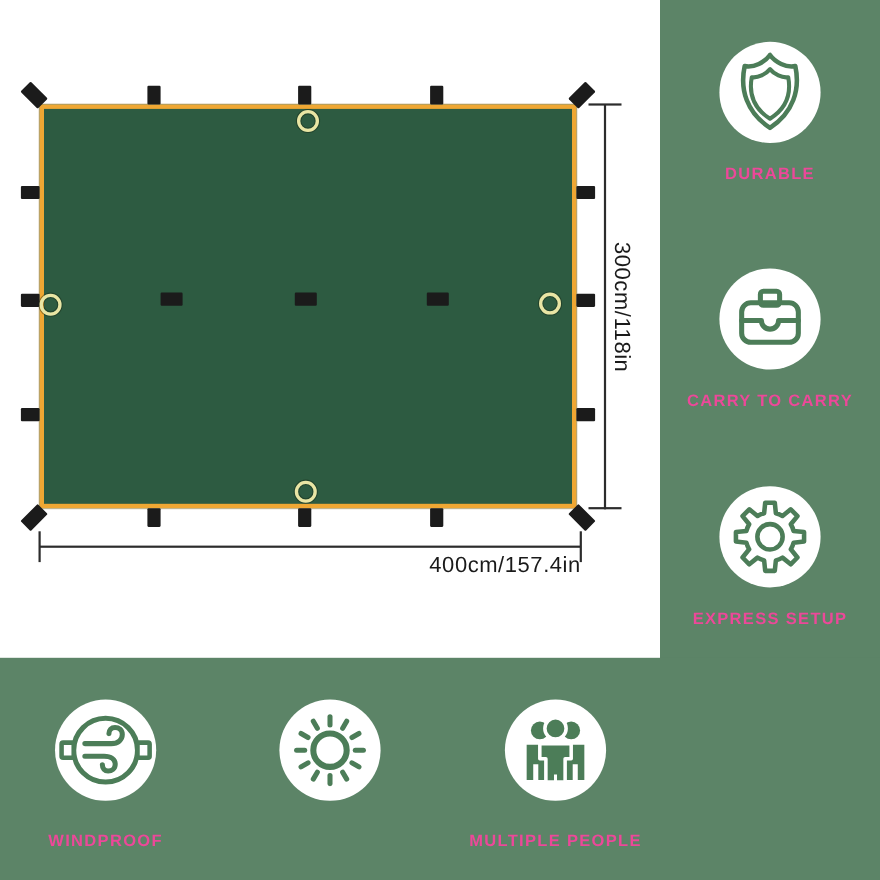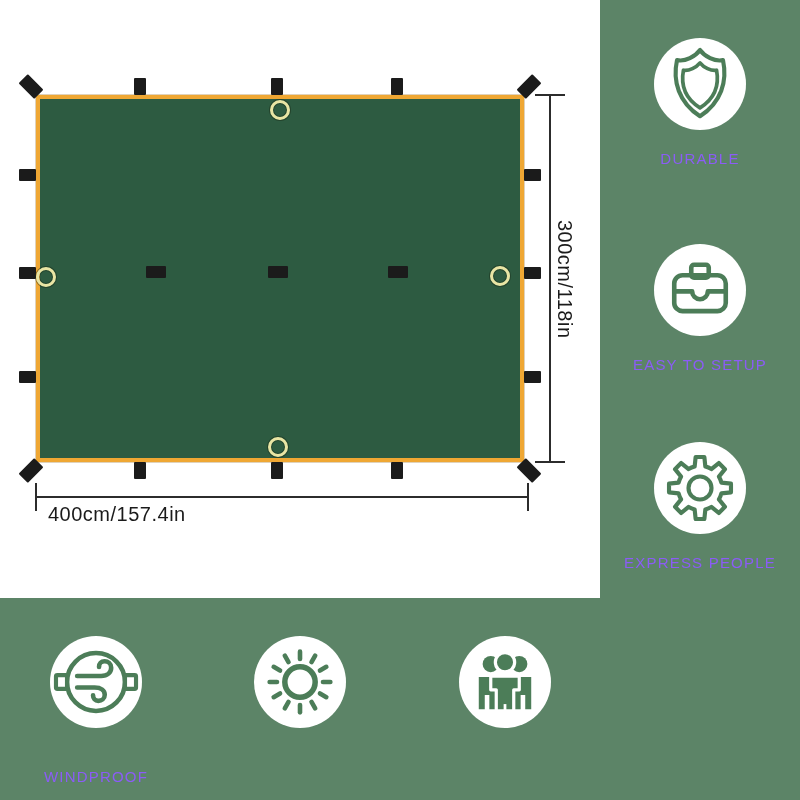--- a/index.html
+++ b/index.html
@@ -22,28 +22,28 @@
   .tab-corner{width:22px;height:13px;}
   .tab-surface{width:20px;height:12px;}
   .grommet{position:absolute;width:14px;height:14px;border-radius:50%;border:3px solid #e9e5a4;
            box-shadow:0 0 0 1px rgba(25,40,20,.45), inset 0 0 0 1px rgba(25,40,20,.45);}
 
   
   .dim{position:absolute;background:#2c2c2c;}
   .dim-label{position:absolute;color:#1a1a1a;font-size:20px;letter-spacing:.5px;}
   .dim-label-v{left:553px;top:95px;height:368px;display:flex;align-items:center;justify-content:center;
                writing-mode:vertical-rl;}
-  .dim-label-h{left:48px;top:503px;width:492px;text-align:left;}
+  .dim-label-h{left:36px;top:503px;width:492px;text-align:right;}
 
   
   .feature{position:absolute;width:200px;display:flex;flex-direction:column;align-items:center;}
   .circle{width:92px;height:92px;border-radius:50%;background:#ffffff;display:flex;align-items:center;justify-content:center;}
-  .f-label{color:#8b5cf6;font-weight:normal;font-size:15px;letter-spacing:1.2px;white-space:nowrap;}
+  .f-label{color:#ec4899;font-weight:bold;font-size:15px;letter-spacing:1.2px;white-space:nowrap;}
   .gap-sm .f-label{margin-top:20px;}
-  .gap-lg .f-label{margin-top:40px;}
+  .gap-lg .f-label{margin-top:28px;}
   svg{display:block;}
 </style>
 </head>
 <body>
 
 <div class="stage">
 
   <div class="panel panel-right"></div>
   <div class="panel panel-bottom"></div>
 
@@ -101,31 +101,31 @@
   </div>
 
   <div class="feature gap-sm" style="left:600px;top:244px;">
     <div class="circle">
       <svg width="92" height="92" viewBox="0 0 100 100" fill="none" stroke="#4c7d58" stroke-linejoin="round" stroke-linecap="round">
         <rect x="40.5" y="22.5" width="19" height="14" rx="3" stroke-width="5"></rect>
         <rect x="22" y="34" width="56" height="39" rx="9" stroke-width="5"></rect>
         <path d="M22 51.5 H41.5 A8.5 8.5 0 0 0 58.5 51.5 H78" stroke-width="5"></path>
       </svg>
     </div>
-    <div class="f-label">EASY TO SETUP</div>
+    <div class="f-label">CARRY TO CARRY</div>
   </div>
 
   <div class="feature gap-sm" style="left:600px;top:442px;">
     <div class="circle">
       <svg width="92" height="92" viewBox="0 0 100 100" fill="none" stroke="#4c7d58" stroke-linejoin="round" stroke-linecap="round">
         <path stroke-width="4.5" d="M73.29 44.19 L83.67 45.27 L83.67 54.73 L73.29 55.81 A24 24 0 0 1 70.57 62.36 L77.15 70.46 L70.46 77.15 L62.36 70.57 A24 24 0 0 1 55.81 73.29 L54.73 83.67 L45.27 83.67 L44.19 73.29 A24 24 0 0 1 37.64 70.57 L29.54 77.15 L22.85 70.46 L29.43 62.36 A24 24 0 0 1 26.71 55.81 L16.33 54.73 L16.33 45.27 L26.71 44.19 A24 24 0 0 1 29.43 37.64 L22.85 29.54 L29.54 22.85 L37.64 29.43 A24 24 0 0 1 44.19 26.71 L45.27 16.33 L54.73 16.33 L55.81 26.71 A24 24 0 0 1 62.36 29.43 L70.46 22.85 L77.15 29.54 L70.57 37.64 A24 24 0 0 1 73.29 44.19 Z"></path>
         <circle cx="50" cy="50" r="12.5" stroke-width="4.5"></circle>
       </svg>
     </div>
-    <div class="f-label">EXPRESS PEOPLE</div>
+    <div class="f-label">EXPRESS SETUP</div>
   </div>
 
   <div class="feature gap-lg" style="left:-4px;top:636px;">
     <div class="circle">
       <svg width="92" height="92" viewBox="0 0 100 100" fill="none" stroke="#4c7d58" stroke-linejoin="round" stroke-linecap="round">
         <circle cx="50" cy="50" r="31.5" stroke-width="5"></circle>
         <rect x="6.5" y="42.5" width="12" height="15" rx="1.5" stroke-width="4.5" fill="#ffffff"></rect>
         <rect x="81.5" y="42.5" width="12" height="15" rx="1.5" stroke-width="4.5" fill="#ffffff"></rect>
         <path d="M29.5 43.5 H55.5 C62.5 43.5 66.5 39.5 66.5 34.5 C66.5 29.8 63 27.5 59.3 27.5 C55.6 27.5 53.3 30 53.3 33.6" stroke-width="5"></path>
         <path d="M29.5 56 H48.5 C55.5 56 59.5 59.3 59.5 63.8 C59.5 68.3 56 70.5 52.5 70.5 C49 70.5 46.8 68 46.8 64.4" stroke-width="5"></path>
@@ -159,16 +159,17 @@
       <svg width="92" height="92" viewBox="0 0 100 100">
         <circle cx="34.5" cy="30.5" r="8.8" fill="#4c7d58"></circle>
         <circle cx="65.5" cy="30.5" r="8.8" fill="#4c7d58"></circle>
         <path d="M21.5 44.5 H39.5 V79.5 H33 V64 H28 V79.5 H21.5 Z" fill="#4c7d58"></path>
         <path d="M78.5 44.5 H60.5 V79.5 H67 V64 H72 V79.5 H78.5 Z" fill="#4c7d58"></path>
         <circle cx="50" cy="28.5" r="10.5" fill="#4c7d58" stroke="#ffffff" stroke-width="3.5"></circle>
         <path d="M34.5 43.5 H65.5 V58.5 H59.5 V81.5 H40.5 V58.5 H34.5 Z" fill="#4c7d58" stroke="#ffffff" stroke-width="3.5" stroke-linejoin="round"></path>
         <rect x="48.5" y="74" width="3" height="8" fill="#ffffff"></rect>
       </svg>
     </div>
+    <div class="f-label">MULTIPLE PEOPLE</div>
   </div>
 
 
 </div>
 
 </body></html>

